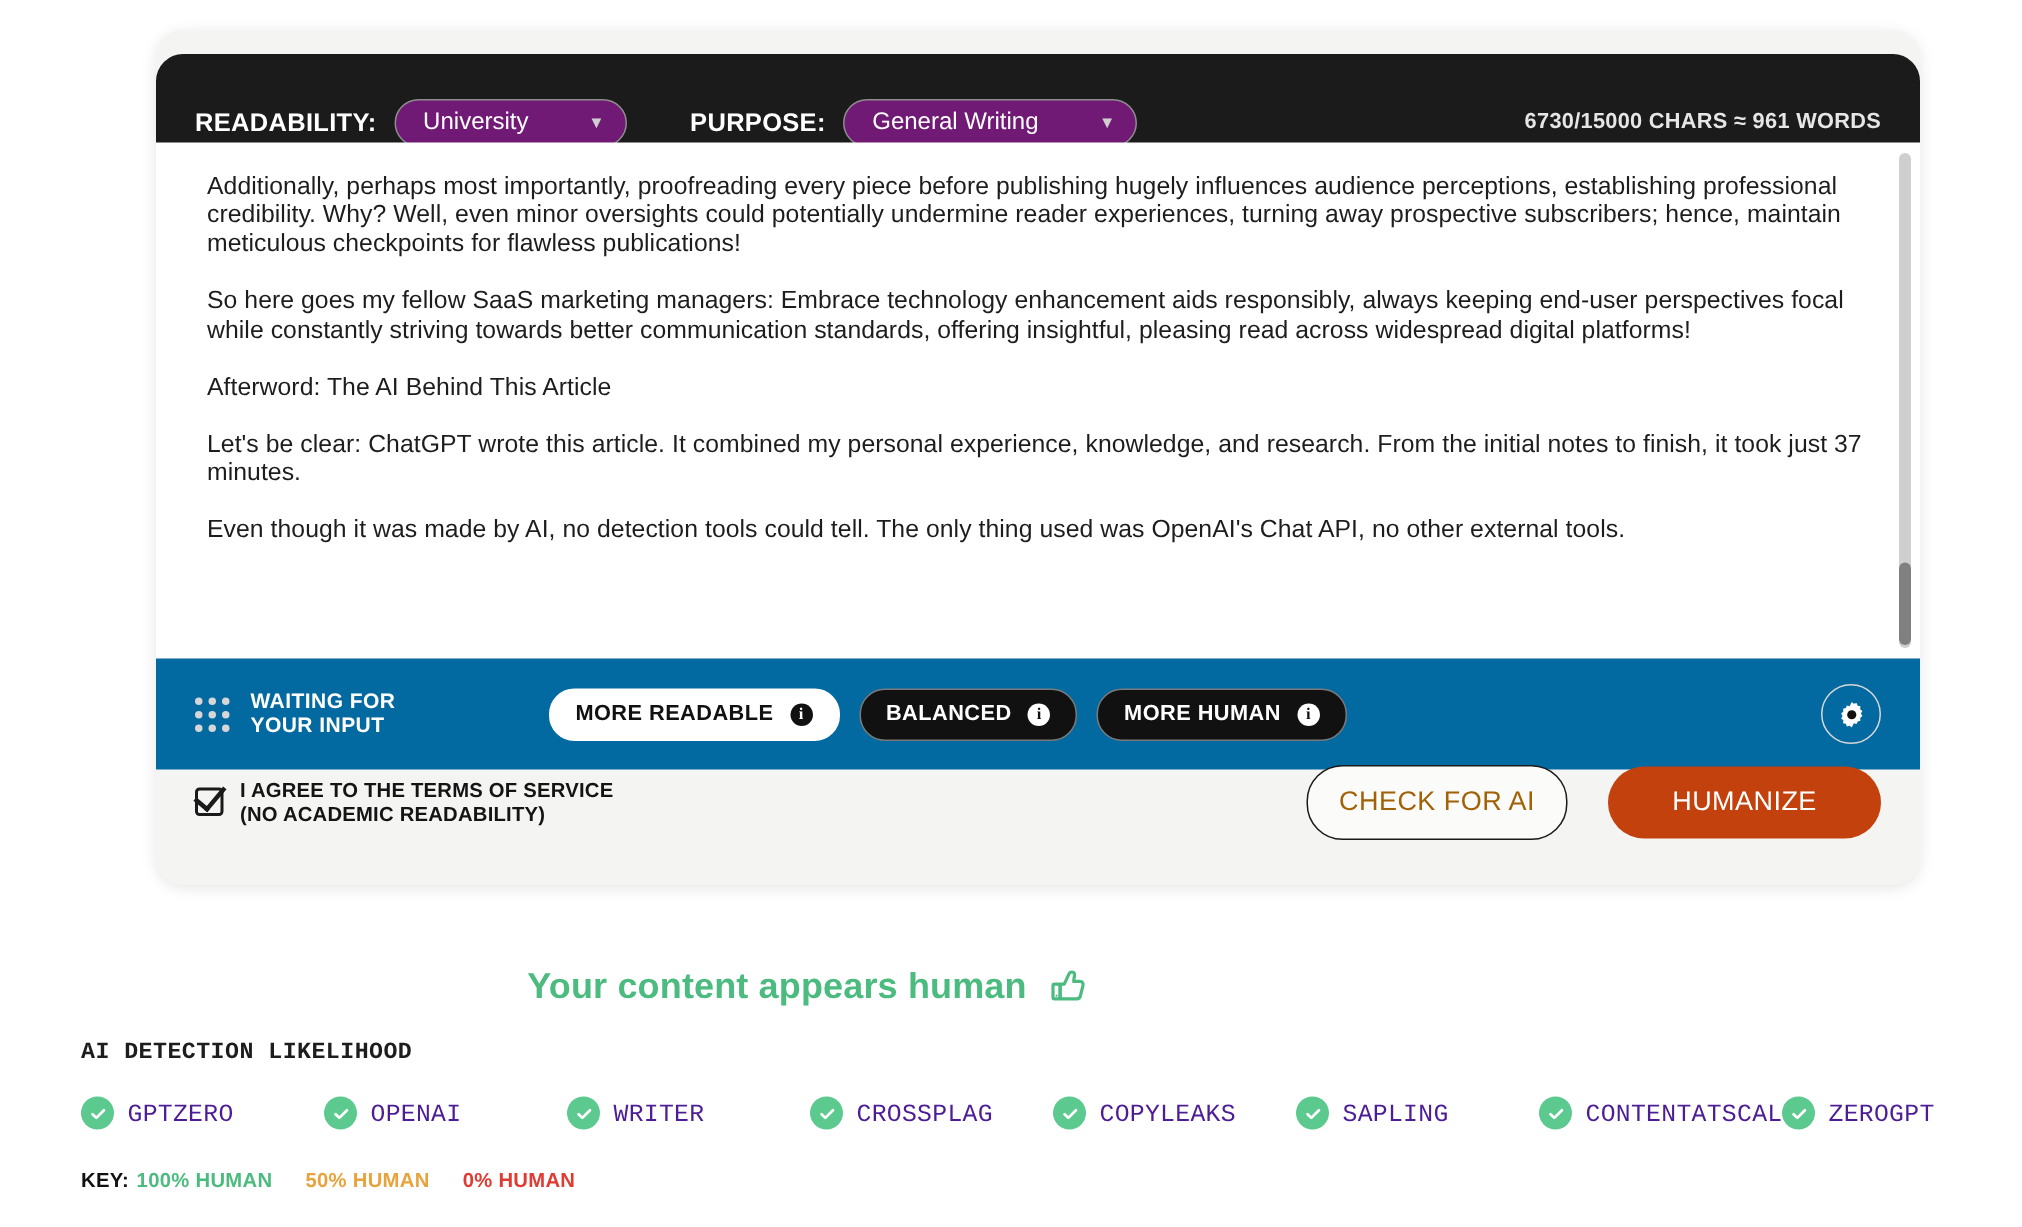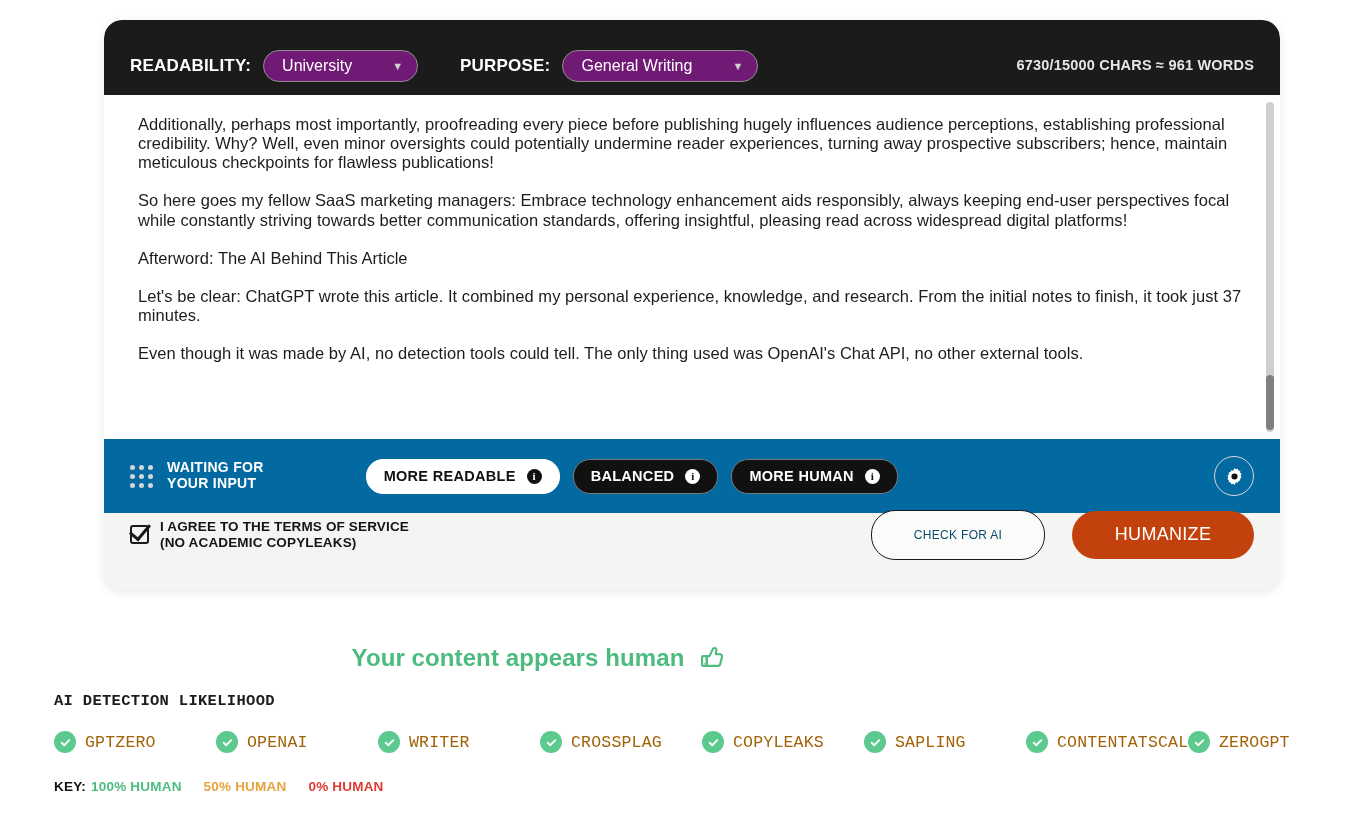--- a/index.html
+++ b/index.html
@@ -25,21 +25,21 @@
     height: 570px;
     background: #f4f4f2;
     border-radius: 18px;
     box-shadow: 0 2px 10px rgba(0,0,0,0.10);
     overflow: hidden;
   }
 
   
   .topbar {
     position: absolute;
-    left: 0; top: 0;
+    left: 0; top: 16px;
     width: 1176px;
     height: 92px;
     background: #1b1b1b;
     border-top-left-radius: 18px;
     border-top-right-radius: 18px;
     display: flex;
     align-items: center;
     padding: 0 26px;
     box-sizing: border-box;
   }
@@ -265,22 +265,22 @@
     display: flex;
     align-items: center;
     gap: 27px;
   }
   .btn-outline {
     height: 48px;
     min-width: 172px;
     border-radius: 24px;
     border: 1.5px solid #1a1a1a;
     background: #fbfbfa;
-    color: #0c4a6e;
-    font-size: 12px;
+    color: #a16207;
+    font-size: 18px;
     letter-spacing: 0.3px;
     display: flex;
     align-items: center;
     justify-content: center;
     cursor: pointer;
   }
   .btn-solid {
     height: 48px;
     min-width: 138px;
     border-radius: 24px;
@@ -342,21 +342,21 @@
     border-radius: 50%;
     background: #5cc98e;
     display: flex;
     align-items: center;
     justify-content: center;
     margin-right: 9px;
     flex: none;
   }
   .detector-name {
     font-size: 16.5px;
-    color: #a16207;
+    color: #4c1d95;
     letter-spacing: 0.2px;
     white-space: nowrap;
   }
 
   .key-row {
     position: absolute;
     left: 54px;
     top: 779px;
     display: flex;
     align-items: center;
@@ -441,21 +441,21 @@
     </div>
   </div>
 
   <div class="consent">
     <div class="agree">
       <span class="checkbox">
         <span class="tick"></span>
       </span>
       <span class="agree-text">
         <span>I AGREE TO THE TERMS OF SERVICE</span><br>
-        <span>(NO ACADEMIC COPYLEAKS)</span>
+        <span>(NO ACADEMIC READABILITY)</span>
       </span>
     </div>
     <div class="cta-group">
       <div class="btn-outline">CHECK FOR AI</div>
       <div class="btn-solid">HUMANIZE</div>
     </div>
   </div>
 </div>
 
 <div class="verdict">

